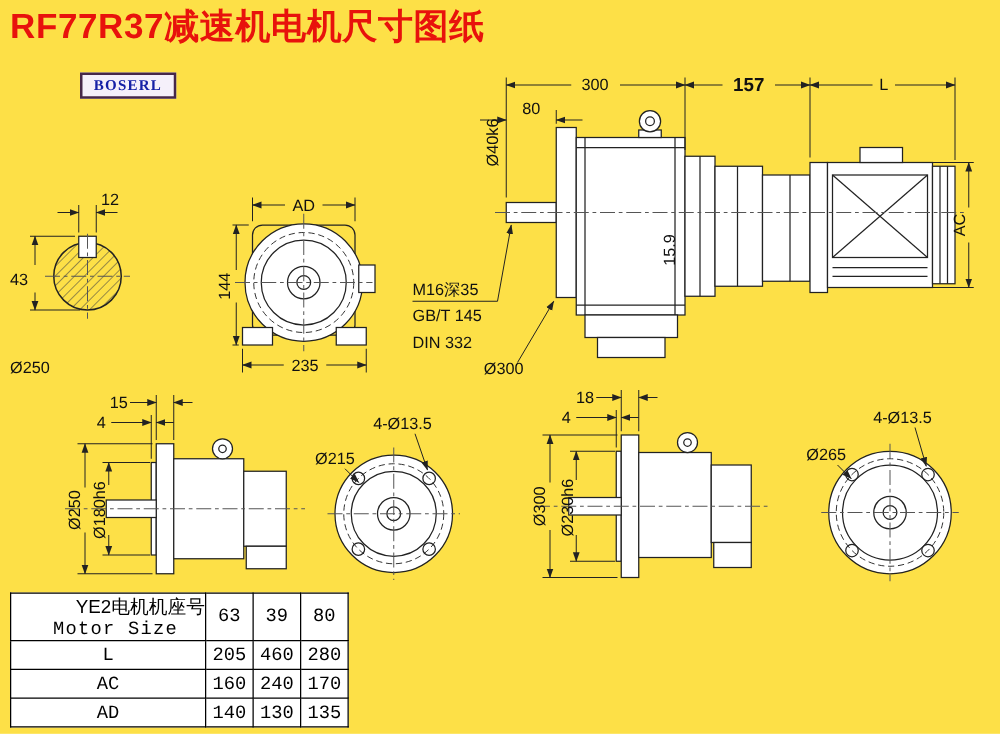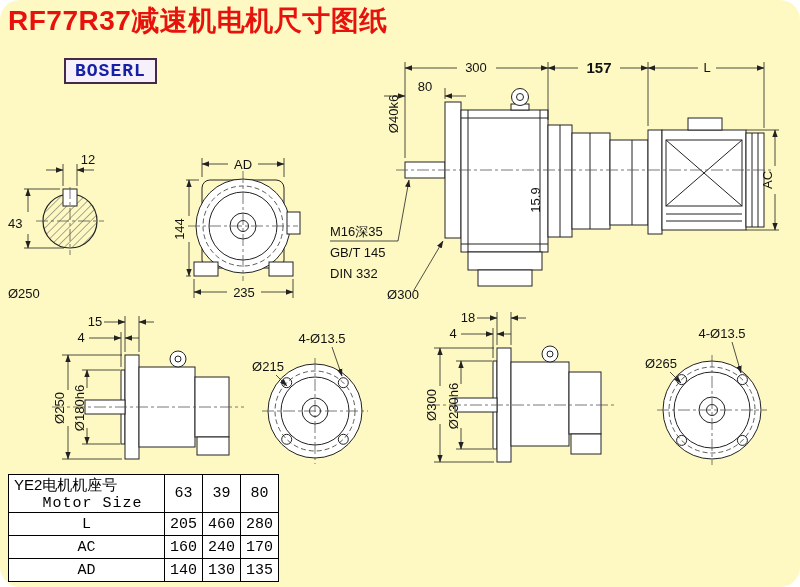--- a/index.html
+++ b/index.html
@@ -1,37 +1,37 @@
 <!DOCTYPE html>
 <html><head>
 <meta charset="utf-8">
 <style>
   * { margin:0; padding:0; box-sizing:border-box; }
   html,body { width:800px; height:587px; }
   body { background:#ffffff; font-family:"Liberation Sans",sans-serif; position:relative; overflow:hidden; }
-  .page { position:absolute; inset:0; background:#fef9c3;border-radius:20px; }
+  .page { position:absolute; inset:0; background:#fde047; }
   .title { position:absolute; left:8px; top:2px; font-size:28px; font-weight:bold; color:#e8120c; letter-spacing:0.5px; white-space:nowrap; }
   .logo { position:absolute; left:64px; top:58px; border:2px solid #46284a; background:#f5f0fa; color:#1520a6;
-          font-family:Liberation Mono, monospace; font-size:18px; font-weight:bold; padding:1px 9px; letter-spacing:1px; }
+          font-family:Liberation Serif, serif; font-size:12px; font-weight:bold; padding:1px 9px; letter-spacing:1px; }
   svg.drawing { position:absolute; left:0; top:0; }
   svg text { font-family:"Liberation Sans",sans-serif; font-size:13px; fill:#111; }
   svg text.b { font-weight:bold; font-size:15px; }
   .ln { stroke:#222; stroke-width:1; fill:none; }
   .wfill { fill:#ffffff; stroke:#222; stroke-width:1; }
   .cl { stroke:#555; stroke-width:0.8; fill:none; stroke-dasharray:12 3 3 3; }
   .dash { stroke:#333; stroke-width:0.8; fill:none; stroke-dasharray:5 3; }
   .dim { stroke:#222; stroke-width:0.8; fill:none; }
   .dim-table { position:absolute; left:8px; top:474px; border-collapse:collapse; background:#fff;
                font-family:"Liberation Mono",monospace; }
   .dim-table td { border:1px solid #000; text-align:center; vertical-align:middle; font-size:15px; color:#000; padding:0; }
   .dim-table td.c0 { width:156px; }
   .dim-table td.cv { width:38px; }
   .dim-table tr.hdr td { height:38px; }
   .dim-table tr.r td { height:23px; }
-  .c0 .cn { font-family:"Liberation Sans",sans-serif; font-size:15px; text-align:left; padding-left:5px; }
+  .c0 .cn { font-family:"Liberation Sans",sans-serif; font-size:15px; text-align:right; padding-left:5px; }
   .c0 .en { font-size:15px; text-align:center; padding-left:12px; letter-spacing:1px; }
 </style>
 </head>
 <body>
 
 <div class="page">
 
   <div class="title">RF77R37减速机电机尺寸图纸</div>
   <div class="logo">BOSERL</div>
 

